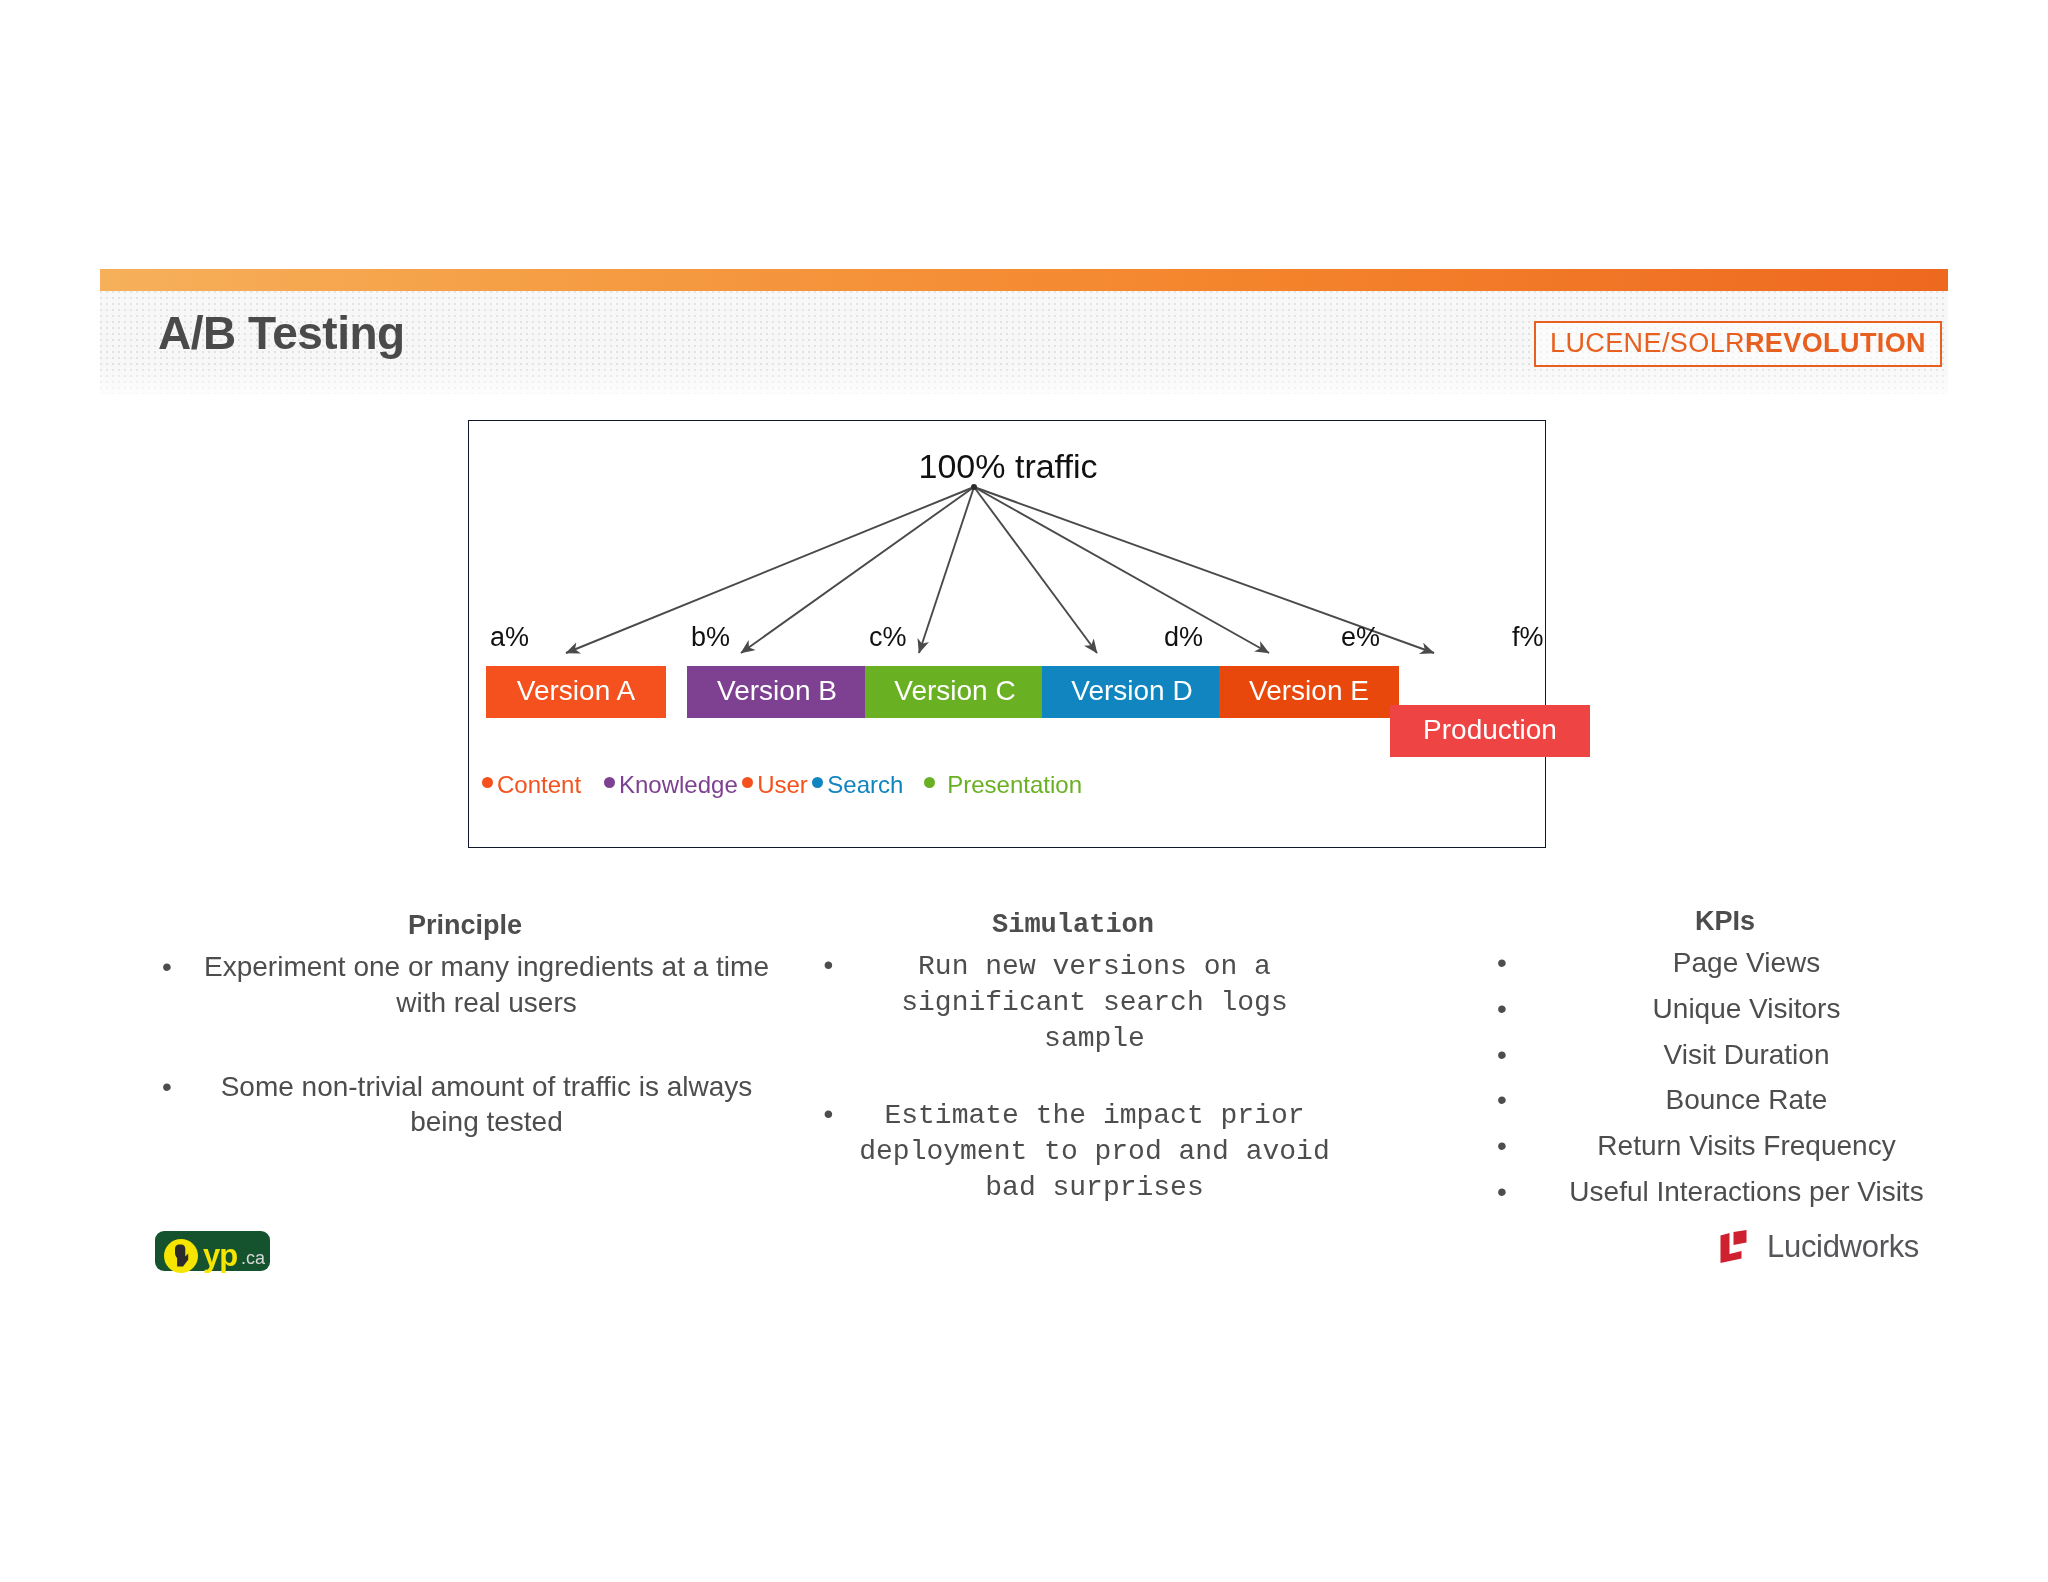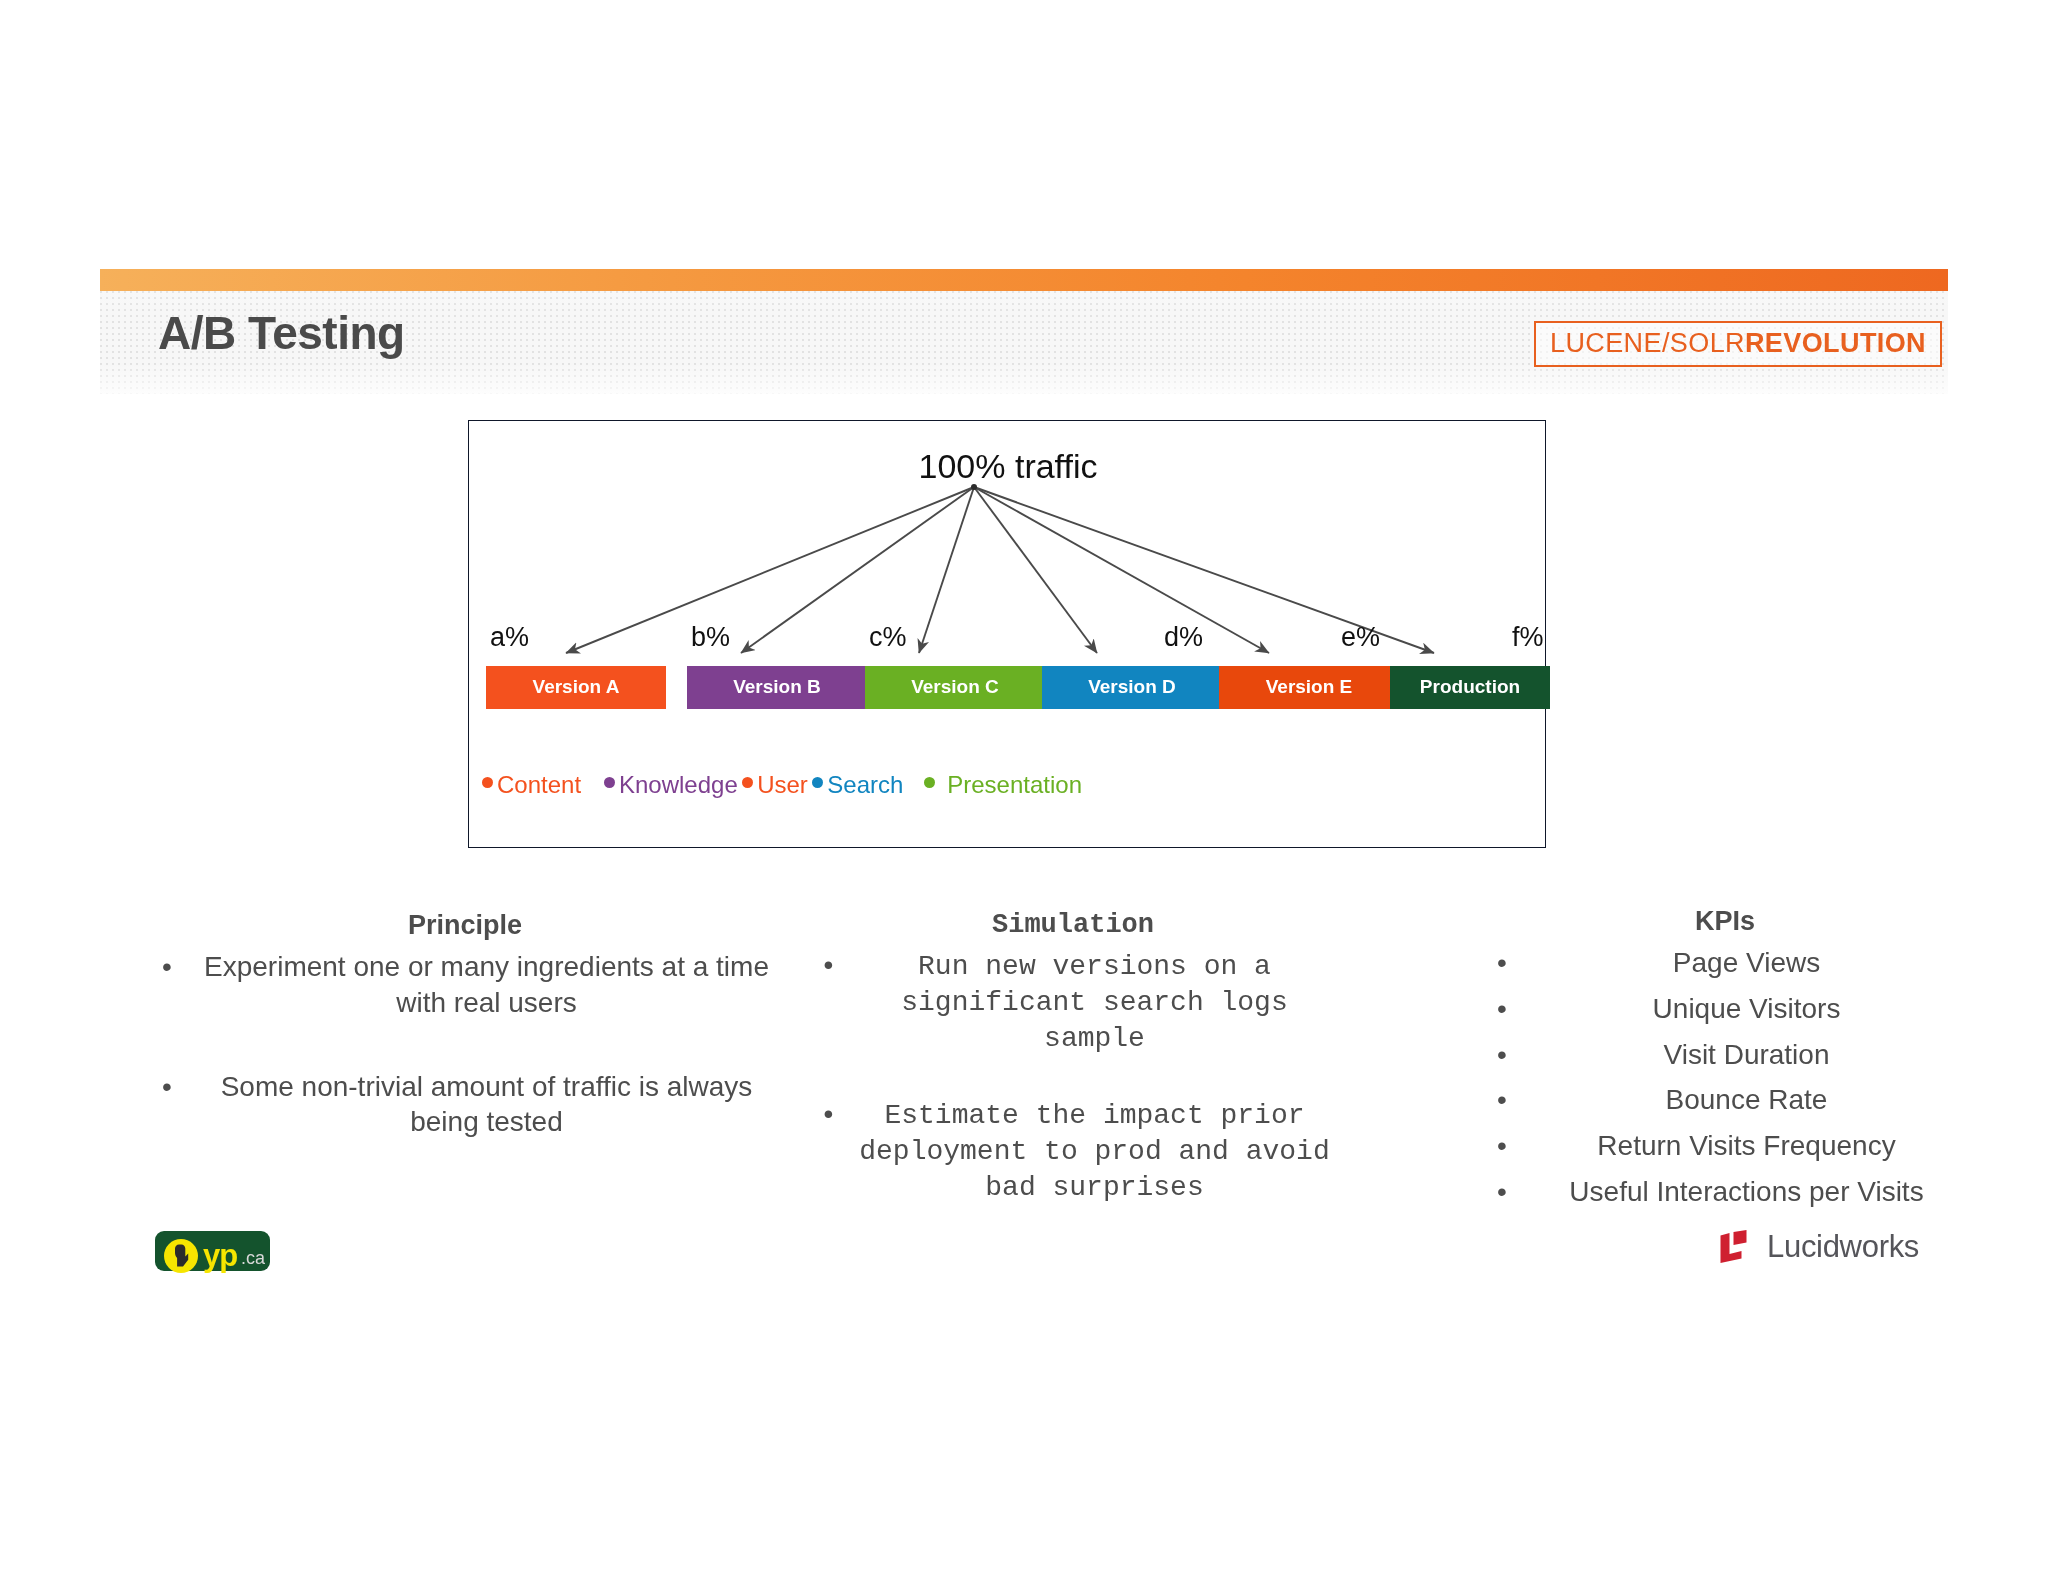--- a/index.html
+++ b/index.html
@@ -128,26 +128,25 @@
     height: 120px;
   }
   .vbox-wrap {
     position: absolute;
     top: 50px;
   }
   .vbox {
     display: block;
     text-align: center;
     color: #ffffff;
-    font-size: 19px;
+    font-size: 28px;
     line-height: 1;
     padding: 11px 0 13px 0;
     white-space: nowrap;
     box-sizing: border-box;
-    font-weight: bold;
   }
   .pct-label {
     position: absolute;
     top: 8px;
     font-size: 27px;
     color: #111111;
     line-height: 1;
     white-space: nowrap;
   }
 
@@ -344,21 +343,21 @@
         <span class="vbox" style="background:#1185c0;width:180px;">Version D</span>
       </div>
 
       <div class="vbox-wrap" style="left:737px;width:180px;">
         <span class="pct-label" style="left:122px;top:-42px;">e%</span>
         <span class="vbox" style="background:#e8480c;width:180px;">Version E</span>
       </div>
 
       <div class="vbox-wrap" style="left:908px;width:180px;">
         <span class="pct-label" style="left:122px;top:-42px;">f%</span>
-        <span class="vbox" style="background:#14532d;width:160px;">Production</span>
+        <span class="vbox" style="background:#ef4444;width:200px;margin-top:39px;">Production</span>
       </div>
     </div>
 
     <div class="legend">
       <span class="legend-item"><span class="legend-dot" style="background:#f4511e;"></span><span class="legend-text" style="color:#f4511e;">Content</span></span>
       <span style="display:inline-block;width:14px;"></span>
       <span class="legend-item"><span class="legend-dot" style="background:#7e4090;"></span><span class="legend-text" style="color:#7e4090;">Knowledge</span></span>
       <span class="legend-item"><span class="legend-dot" style="background:#f4511e;"></span><span class="legend-text" style="color:#f4511e;">User</span></span>
       <span class="legend-item"><span class="legend-dot" style="background:#1185c0;"></span><span class="legend-text" style="color:#1185c0;">Search</span></span>
       <span style="display:inline-block;width:12px;"></span>

